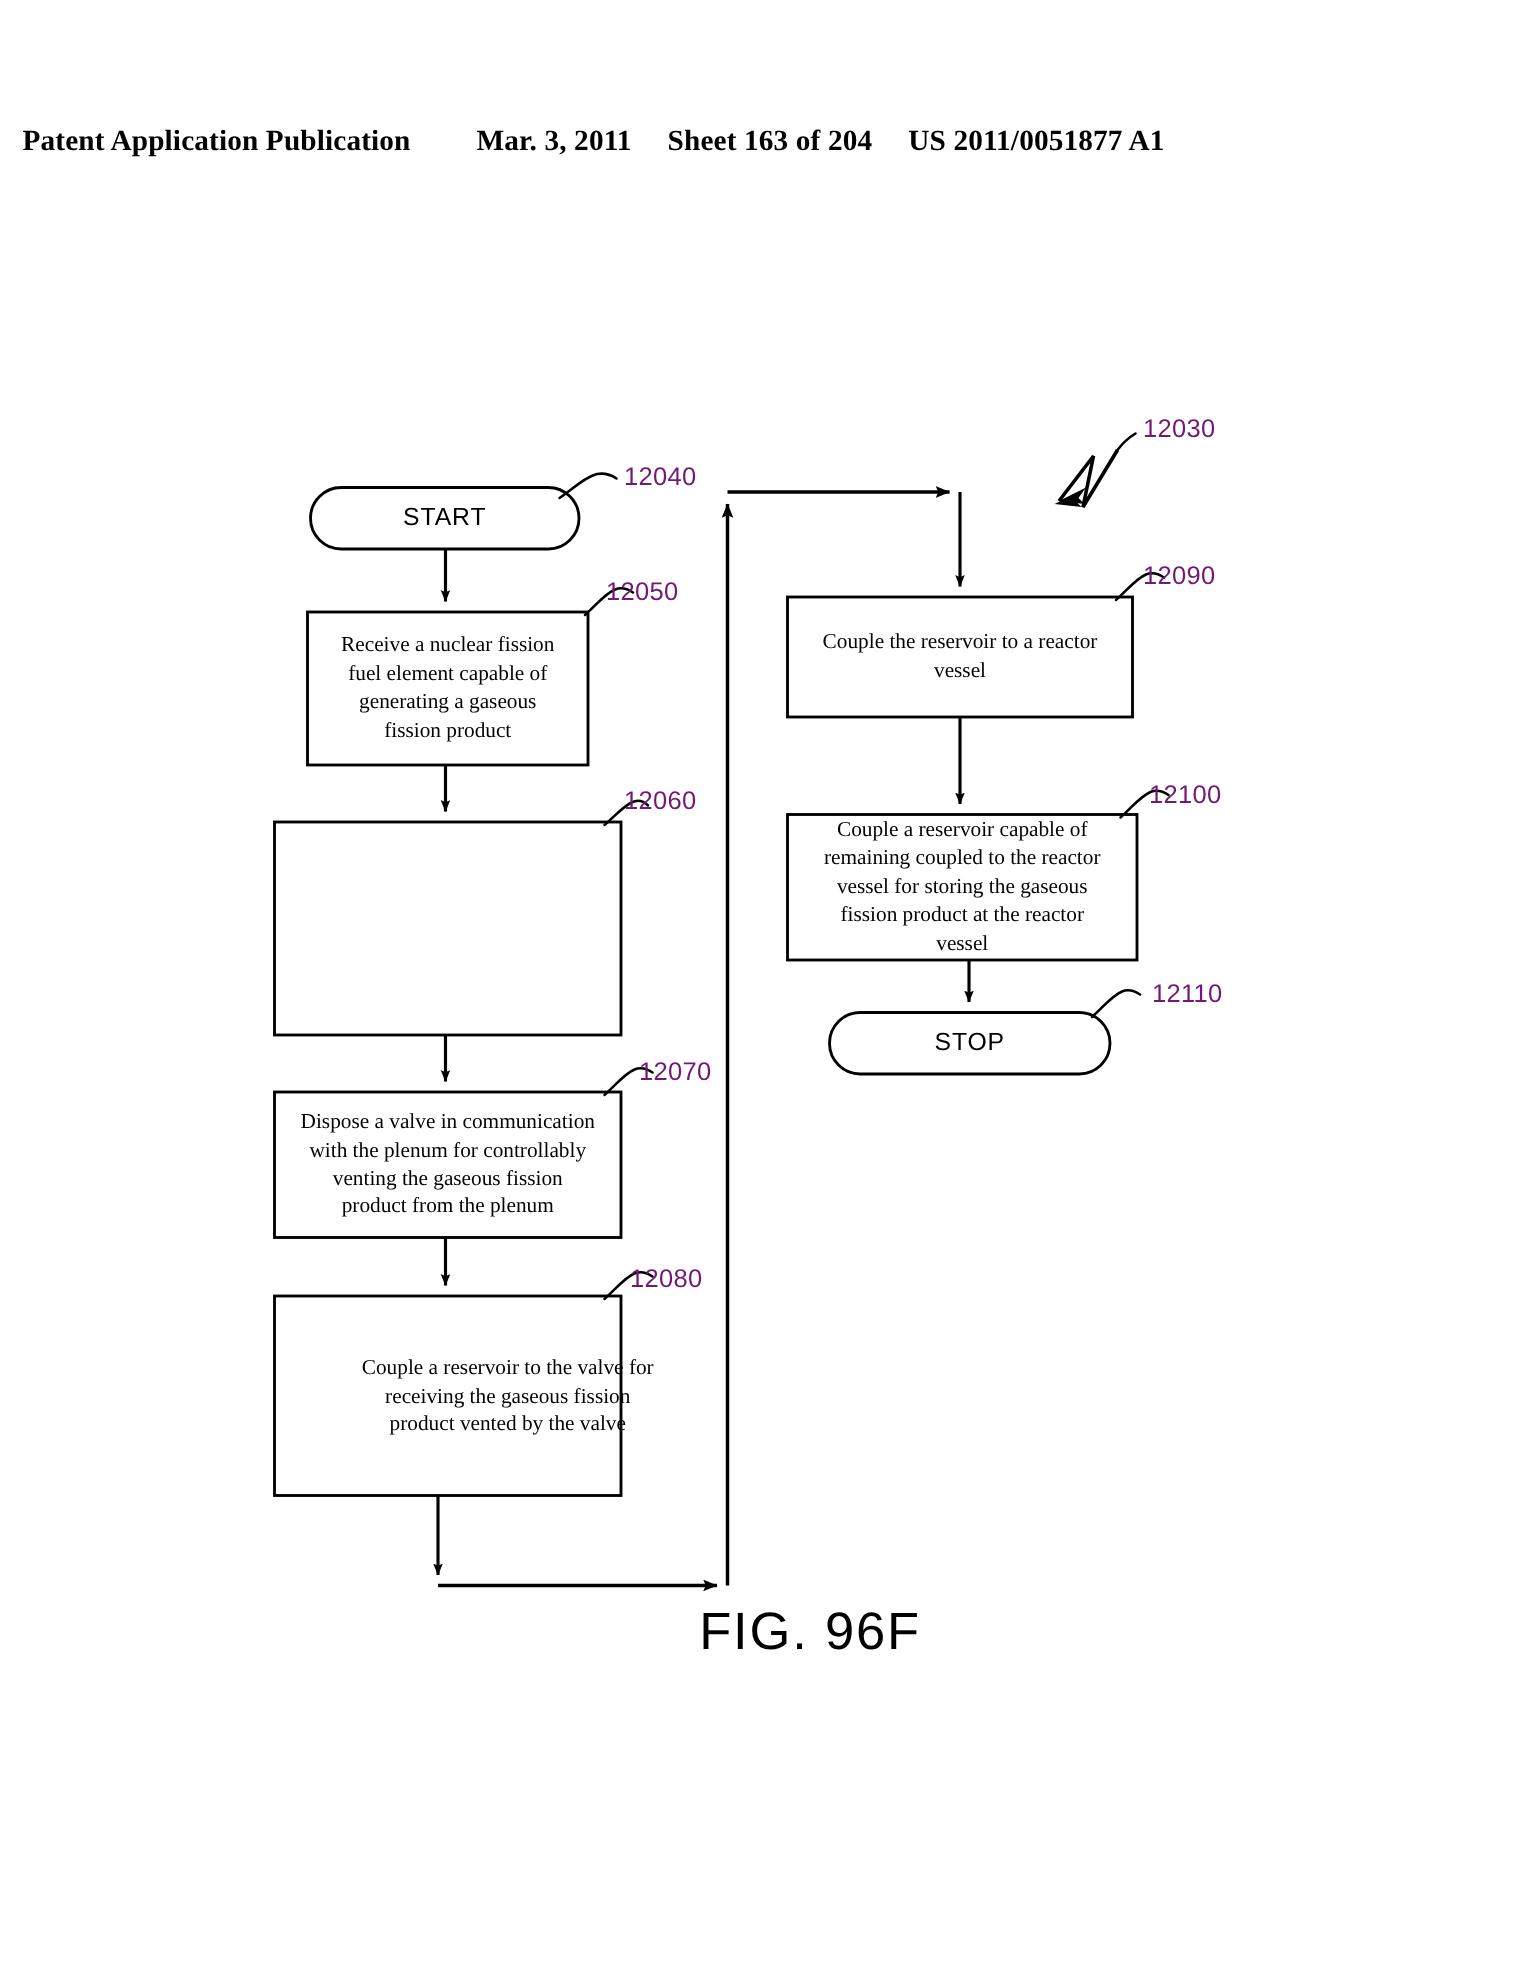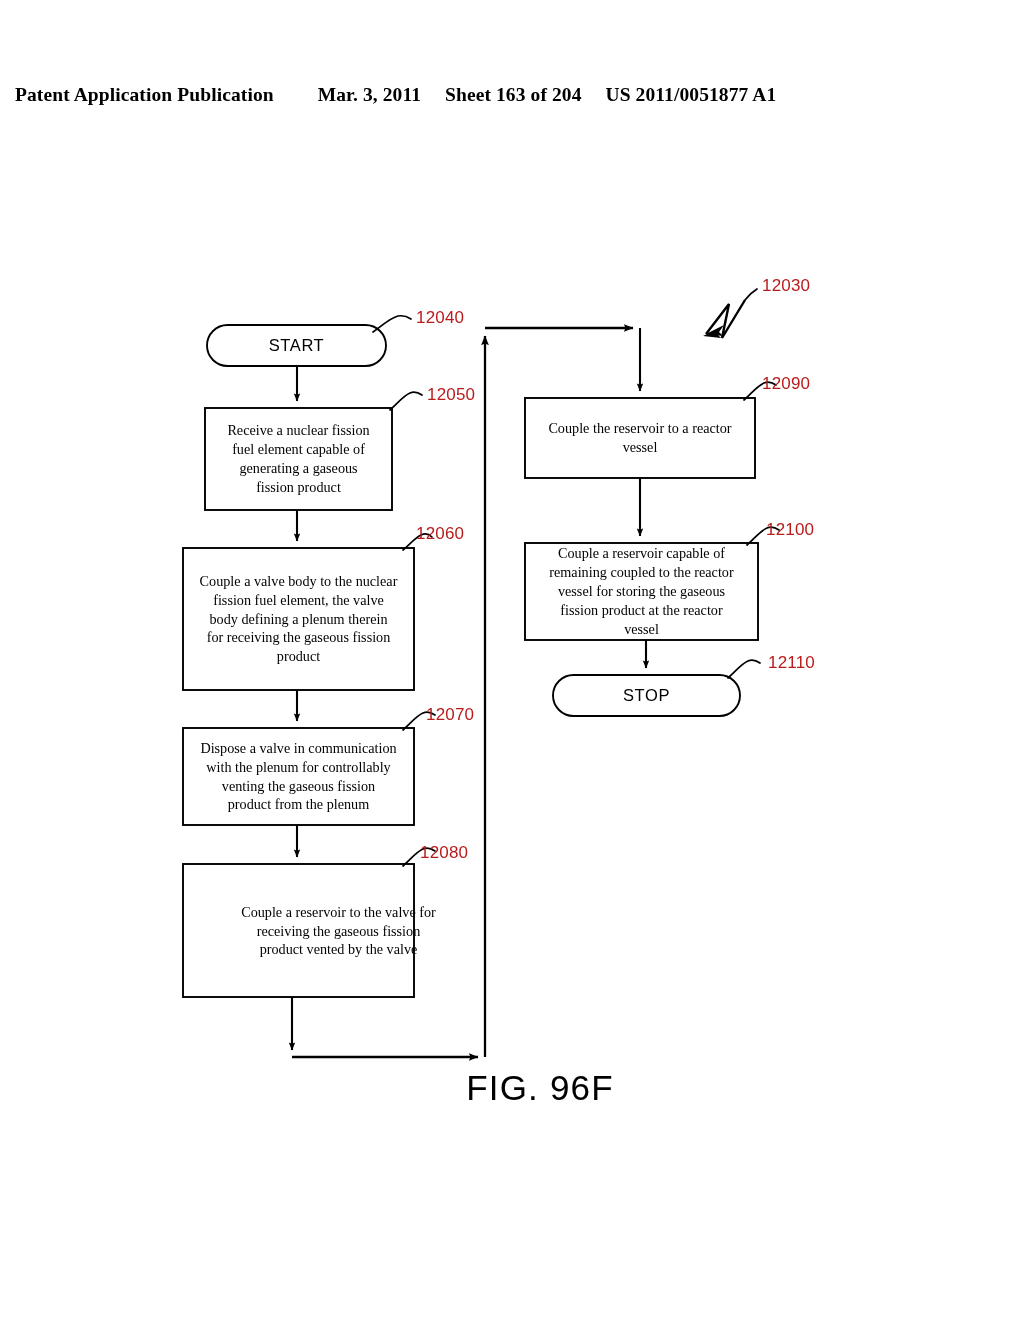--- a/index.html
+++ b/index.html
@@ -64,21 +64,21 @@
     font-size: 16.5px;
     letter-spacing: 0.6px;
     color: #000;
   }
 
   .ref-label {
     position: absolute;
     font-family: "Liberation Sans", sans-serif;
     font-size: 17px;
     letter-spacing: 0.2px;
-    color: #b91c1c;
+    color: #701a75;
     white-space: nowrap;
   }
 
   #fig-caption {
     position: absolute;
     left: 0;
     top: 1068px;
     width: 1024px;
     text-align: center;
     font-family: "Liberation Sans", sans-serif;
@@ -172,23 +172,20 @@
   </svg>
 
   <div class="node-text terminator-text" style="left:207px; top:325px; width:179px; height:41px;">
     <span>START</span>
   </div>
 
   <div class="node-text" style="left:205px; top:408px; width:187px; height:102px;border-radius:14px;">
     <span>Receive a nuclear fission<br>fuel element capable of<br>generating a gaseous<br>fission product</span>
   </div>
 
-  <div class="node-text" style="left:183px; top:548px; width:231px; height:142px;">
-    <span>Couple a valve body to the nuclear<br>fission fuel element, the valve<br>body defining a plenum therein<br>for receiving the gaseous fission<br>product</span>
-  </div>
 
   <div class="node-text" style="left:183px; top:728px; width:231px; height:97px;">
     <span>Dispose a valve in communication<br>with the plenum for controllably<br>venting the gaseous fission<br>product from the plenum</span>
   </div>
 
   <div class="node-text" style="left:183px; top:872px; width:231px; height:118px;padding-left:40px;">
     <span>Couple a reservoir to the valve for<br>receiving the gaseous fission<br>product vented by the valve</span>
   </div>
 
   <div class="node-text" style="left:525px; top:398px; width:230px; height:80px;">
@@ -198,21 +195,21 @@
   <div class="node-text" style="left:525px; top:543px; width:233px; height:97px;">
     <span>Couple a reservoir capable of<br>remaining coupled to the reactor<br>vessel for storing the gaseous<br>fission product at the reactor<br>vessel</span>
   </div>
 
   <div class="node-text terminator-text" style="left:553px; top:675px; width:187px; height:41px;">
     <span>STOP</span>
   </div>
 
   <div class="ref-label" style="left:762px; top:276px;">12030</div>
   <div class="ref-label" style="left:416px; top:308px;">12040</div>
-  <div class="ref-label" style="left:427px; top:385px;">12050</div>
+  <div class="ref-label" style="left:404px; top:385px;">12050</div>
   <div class="ref-label" style="left:416px; top:524px;">12060</div>
   <div class="ref-label" style="left:426px; top:705px;">12070</div>
   <div class="ref-label" style="left:420px; top:843px;">12080</div>
   <div class="ref-label" style="left:762px; top:374px;">12090</div>
   <div class="ref-label" style="left:766px; top:520px;">12100</div>
   <div class="ref-label" style="left:768px; top:653px;">12110</div>
 
   <div id="fig-caption">FIG. 96F</div>
 
 </div>

